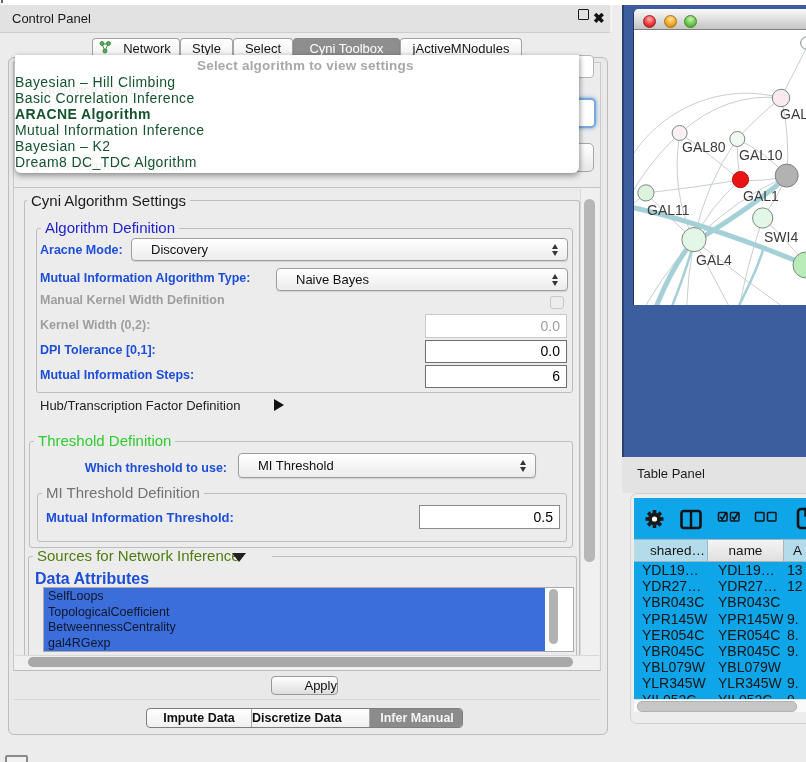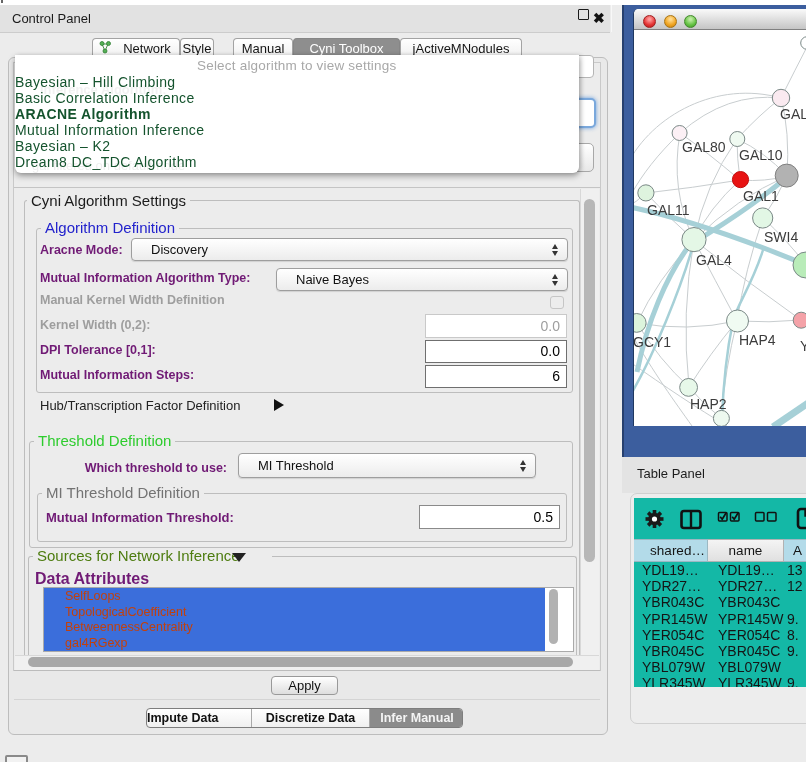--- a/index.html
+++ b/index.html
@@ -2,21 +2,21 @@
 <html><head>
 <meta charset="utf-8">
 <style>
 html,body{margin:0;padding:0}
 body{width:806px;height:762px;position:relative;overflow:hidden;background:#ececec;
   font-family:"Liberation Sans",sans-serif;-webkit-font-smoothing:antialiased}
 .abs{position:absolute}
 .b{font-weight:bold}
 .fs{position:absolute;border:1px solid #bdbdbd;border-radius:3px}
 .leg{position:absolute;background:#ececec;padding:0 4px;font-size:15px;line-height:13px;white-space:nowrap}
-.lbl{position:absolute;font-size:12.5px;font-weight:bold;color:#701a75;white-space:nowrap}
+.lbl{position:absolute;font-size:12.5px;font-weight:bold;color:#1d4ed8;white-space:nowrap}
 .combo{position:absolute;background:linear-gradient(#ffffff,#ececec);border:1px solid #9e9e9e;border-radius:4px;
   box-shadow:0 1px 1px rgba(0,0,0,0.12);font-size:13px;color:#111}
 .combo .t{position:absolute;left:19px;top:0;line-height:21px}
 .spin{position:absolute;right:8px;top:50%;width:7px;height:12px;margin-top:-6px}
 .spin:before{content:"";position:absolute;left:0;top:0;border-left:3.5px solid transparent;border-right:3.5px solid transparent;border-bottom:5px solid #333}
 .spin:after{content:"";position:absolute;left:0;bottom:0;border-left:3.5px solid transparent;border-right:3.5px solid transparent;border-top:5px solid #333}
 .tf{position:absolute;background:#fff;text-align:right;font-size:14px;color:#000;padding-right:6px;box-sizing:border-box}
 .tab{position:absolute;top:38px;height:18px;border:1px solid #a3a3a3;border-bottom:none;border-radius:4px 4px 0 0;
   background:linear-gradient(#ffffff,#f1f1f1);font-size:13px;color:#151515;text-align:center;line-height:19px;box-sizing:border-box}
 .thumbv{position:absolute;background:#b7b7b7;border-radius:6px}
@@ -33,22 +33,22 @@
 <div class="abs" style="left:593px;top:5px;height:27px;line-height:26px;font-size:14px;font-weight:bold;color:#111">✖</div>
 <div class="abs" style="left:611px;top:5px;width:1px;height:27px;background:#f8f8f8"></div>
 
 <div class="tab" style="left:92px;width:88px"><span style="margin-left:22px">Network</span></div>
 <svg class="abs" style="left:99px;top:41px" width="12" height="13" viewBox="0 0 12 13">
 <path d="M3 3 L9 3 M3 3 L6 10 M9 3 L6 10" stroke="#4a8f4a" stroke-width="1" fill="none"></path>
 <circle cx="3" cy="2.5" r="2" fill="#55b055" stroke="#2e7d32" stroke-width="0.8"></circle>
 <circle cx="9.5" cy="2.5" r="2" fill="#55b055" stroke="#2e7d32" stroke-width="0.8"></circle>
 <circle cx="6" cy="10" r="2" fill="#55b055" stroke="#2e7d32" stroke-width="0.8"></circle>
 </svg>
-<div class="tab" style="left:180px;width:34px">Style</div>
-<div class="tab" style="left:233px;width:60px">Manual</div>
+<div class="tab" style="left:180px;width:53px">Style</div>
+<div class="tab" style="left:233px;width:60px">Select</div>
 <div class="tab" style="left:293px;width:107px;background:#8e8e8e;color:#fff;border-color:#868686">Cyni Toolbox</div>
 <div class="tab" style="left:400px;width:122px">jActiveMNodules</div>
 
 <div class="abs" style="left:8px;top:57px;width:600px;height:678px;background:#e9e9e9;border:1px solid #bdbdbd;border-radius:6px;box-sizing:border-box"></div>
 
 <div class="abs" style="left:13px;top:62px;width:588px;height:609px;background:#ececec;border:1px solid #c9c9c9;box-sizing:border-box"></div>
 
 <div class="abs" style="left:560px;top:55px;width:32px;height:21px;background:#fff;border:1px solid #b5b5b5;border-radius:4px"></div>
 <div class="abs" style="left:555px;top:98px;width:37px;height:26px;background:#fff;border:2px solid #7aa8dc;border-radius:5px;box-shadow:0 0 4px rgba(90,150,220,0.9)"></div>
 <div class="abs" style="left:555px;top:143px;width:37px;height:27px;background:linear-gradient(#fff,#e8e8e8);border:1px solid #a8a8a8;border-radius:5px"></div>
@@ -95,50 +95,50 @@
 <div class="lbl" style="left:46px;top:510px;font-size:13px">Mutual Information Threshold:</div>
 <div class="tf" style="left:419px;top:505px;width:141px;height:24px;border:1px solid #8a8a8a;line-height:22px">0.5</div>
 
 <div class="abs" style="left:28px;top:556px;width:547px;height:99px;border:1px solid #bdbdbd;border-bottom:none;border-radius:3px 3px 0 0"></div>
 <div class="leg" style="left:33px;top:549px;color:#4d7c0f;padding-right:32px">Sources for Network Inference</div>
 <div class="abs" style="left:232px;top:553px;width:0;height:0;border-left:7px solid transparent;border-right:7px solid transparent;border-top:9px solid #222"></div>
 <div class="lbl" style="left:35px;top:570px;font-size:16px">Data Attributes</div>
 
 <div class="abs" style="left:43px;top:587px;width:531px;height:65px;background:#fff;border:1px solid #aaa;box-sizing:border-box"></div>
 <div class="abs" style="left:44px;top:588px;width:501px;height:63px;background:#3b6edb"></div>
-<div class="abs" style="left:65px;top:589px;font-size:12.5px;color:#c2410c;line-height:15.7px">SelfLoops<br>TopologicalCoefficient<br>BetweennessCentrality<br>gal4RGexp</div>
+<div class="abs" style="left:48px;top:589px;font-size:12.5px;color:#0f172a;line-height:15.7px">SelfLoops<br>TopologicalCoefficient<br>BetweennessCentrality<br>gal4RGexp</div>
 <div class="thumbv" style="left:549px;top:589px;width:9px;height:55px;background:#b2b2b2"></div>
 
 <div class="abs" style="left:580px;top:189px;width:19px;height:466px;background:#f0f0f0;border-left:1px solid #d8d8d8;box-sizing:border-box"></div>
 <div class="thumbv" style="left:584px;top:199px;width:11px;height:363px"></div>
 <div class="abs" style="left:15px;top:655px;width:584px;height:15px;background:#f0f0f0;border-top:1px solid #d8d8d8;box-sizing:border-box"></div>
 <div class="thumbv" style="left:28px;top:657px;width:545px;height:10px;background:#a8a8a8"></div>
 <div class="abs" style="left:14px;top:670px;width:586px;height:1px;background:#bcbcbc"></div>
 
-<div class="abs" style="left:271px;top:676px;width:67px;height:19px;background:linear-gradient(#ffffff,#dedede);border:1px solid #999;border-radius:4px;box-sizing:border-box;text-align:center;line-height:17px;font-size:13px;color:#111">Apply</div>
+<div class="abs" style="left:271px;top:676px;width:67px;height:19px;background:linear-gradient(#ffffff,#dedede);border:1px solid #999;border-radius:4px;box-sizing:border-box;text-align:right;line-height:17px;font-size:13px;color:#111">Apply</div>
 <div class="abs" style="left:14px;top:699px;width:586px;height:1px;background:#d4d4d4"></div>
 
 <div class="abs" style="left:146px;top:708px;width:317px;height:20px;border:1px solid #7e7e7e;border-radius:4px;box-sizing:border-box;background:linear-gradient(#ffffff,#f0f0f0);overflow:hidden">
- <div class="abs" style="left:0;top:0;width:105px;height:20px;text-align:left;line-height:19px;font-size:12.5px;font-weight:bold;color:#111;border-right:1px solid #a9a9a9;box-sizing:border-box">Impute Data</div>
- <div class="abs" style="left:105px;top:0;width:118px;height:20px;text-align:center;line-height:19px;font-size:12.5px;font-weight:bold;color:#111;border-right:1px solid #a9a9a9;box-sizing:border-box">Discretize Data</div>
+ <div class="abs" style="left:0;top:0;width:105px;height:20px;text-align:center;line-height:19px;font-size:12.5px;font-weight:bold;color:#111;border-right:1px solid #a9a9a9;box-sizing:border-box">Impute Data</div>
+ <div class="abs" style="left:105px;top:0;width:118px;height:20px;line-height:19px;font-size:12.5px;font-weight:bold;color:#111;border-right:1px solid #a9a9a9;box-sizing:border-box">Discretize Data</div>
  <div class="abs" style="left:223px;top:0;width:94px;height:20px;text-align:center;line-height:19px;font-size:12.5px;font-weight:bold;color:#f4f4f4;background:#8b8b8b">Infer Manual</div>
 </div>
 
 <div class="abs" style="left:15px;top:55px;width:564px;height:118px;background:#fff;border-radius:0 0 6px 6px;box-shadow:0 3px 6px rgba(0,0,0,0.35),2px 0 4px rgba(0,0,0,0.12)"></div>
 <div class="abs" style="left:40px;top:82px;font-size:13px;color:rgba(120,120,120,0.10);font-weight:bold">Inference Algorithm:</div>
 <div class="abs" style="left:32px;top:158px;font-size:13px;color:rgba(120,120,120,0.13)">gal filtered on default node</div>
-<div class="abs" style="left:197px;top:58px;font-size:13.5px;font-weight:normal;color:#a8a8a8;letter-spacing:0.2px">Select algorithm to view settings</div>
+<div class="abs" style="left:197px;top:58px;font-size:13.5px;font-weight:bold;color:#a8a8a8;letter-spacing:0.2px">Select algorithm to view settings</div>
 <div class="abs" style="left:15px;top:74px;width:560px;font-size:14px;letter-spacing:0.4px;color:#14532d;line-height:16px">Bayesian – Hill Climbing<br>Basic Correlation Inference<br><span class="b">ARACNE Algorithm</span><br>Mutual Information Inference<br>Bayesian – K2<br>Dream8 DC_TDC Algorithm</div>
 
 <div class="abs" style="left:5px;top:755px;width:19px;height:12px;border:2px solid #8a8a8a;border-radius:2px;background:#f2f2f2"></div>
 
 <div class="abs" style="left:622px;top:5px;width:184px;height:452px;background:#3c5e9e"></div>
 <div class="abs" style="left:622px;top:5px;width:2px;height:452px;background:#27406e"></div>
 
-<div class="abs" style="left:633px;top:9px;width:173px;height:417px;background:#fff;border-left:1.5px solid #1f3860;border-radius:5px 0 0 0;overflow:hidden">
+<div class="abs" style="left:633px;top:9px;width:173px;height:296px;background:#fff;border-left:1.5px solid #1f3860;border-radius:5px 0 0 0;overflow:hidden">
  <div class="abs" style="left:0;top:0;width:173px;height:21px;background:linear-gradient(#fafafa,#c5c5c5);border-bottom:1px solid #808080;box-sizing:border-box;border-radius:5px 0 0 0"></div>
  <div class="abs" style="left:9px;top:5.5px;width:11px;height:11px;border-radius:50%;background:radial-gradient(circle at 50% 30%,#f99 10%,#e33434 60%,#b01818);border:0.5px solid #a02020"></div>
  <div class="abs" style="left:29.5px;top:5.5px;width:11px;height:11px;border-radius:50%;background:radial-gradient(circle at 50% 30%,#ffd98a 10%,#efa320 60%,#c07d12);border:0.5px solid #a87413"></div>
  <div class="abs" style="left:50px;top:5.5px;width:11px;height:11px;border-radius:50%;background:radial-gradient(circle at 50% 30%,#bdeaa0 10%,#64c243 60%,#3f9427);border:0.5px solid #42882c"></div>
  <svg class="abs" style="left:0;top:22px" width="173" height="395" viewBox="-2 1 171 395">
   <g fill="none" stroke="#c8cdcf" stroke-width="1">
    <path d="M144 68 Q90 62 43 103"></path>
    <path d="M144 68 Q158 40 172 13"></path>
    <path d="M144 68 C80 50 15 85 -10 135"></path>
    <path d="M43 103 Q33 160 57 210"></path>
@@ -208,21 +208,21 @@
    <text x="163" y="321">Y</text>
    <text x="53" y="378.5">HAP2</text>
   </g>
  </svg>
 </div>
 
 <div class="abs" style="left:622px;top:457px;width:184px;height:36px;background:#e3e3e3"></div>
 <div class="abs" style="left:637px;top:457px;height:36px;line-height:34px;font-size:13px;color:#1d1d1d">Table Panel</div>
 
 <div class="abs" style="left:630px;top:493px;width:185px;height:231px;background:#ededed;border:1px solid #d0d0d0;border-radius:7px;box-sizing:border-box"></div>
-<div class="abs" style="left:634px;top:498px;width:172px;height:189px;background:#14b8a6;overflow:hidden">
+<div class="abs" style="left:634px;top:498px;width:172px;height:214px;background:#0ea5e9;overflow:hidden">
 
  <svg class="abs" style="left:0;top:0" width="172" height="40" viewBox="0 0 172 40">
   <g transform="translate(20.5,21)">
    <g fill="#1a1a1a">
     <circle r="6.2"></circle>
     <g>
             <rect x="-1.8" y="-9" width="3.6" height="18"></rect>
           </g>
     <g transform="rotate(45)">
             <rect x="-1.8" y="-9" width="3.6" height="18"></rect>

